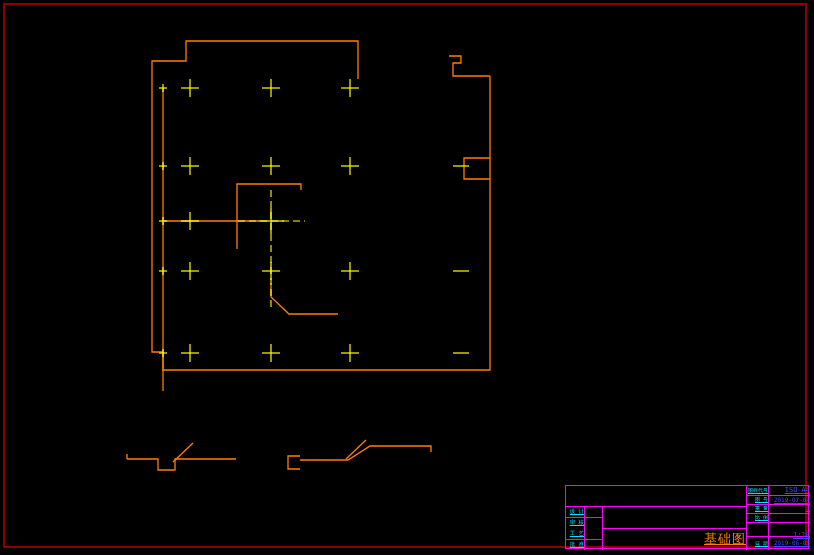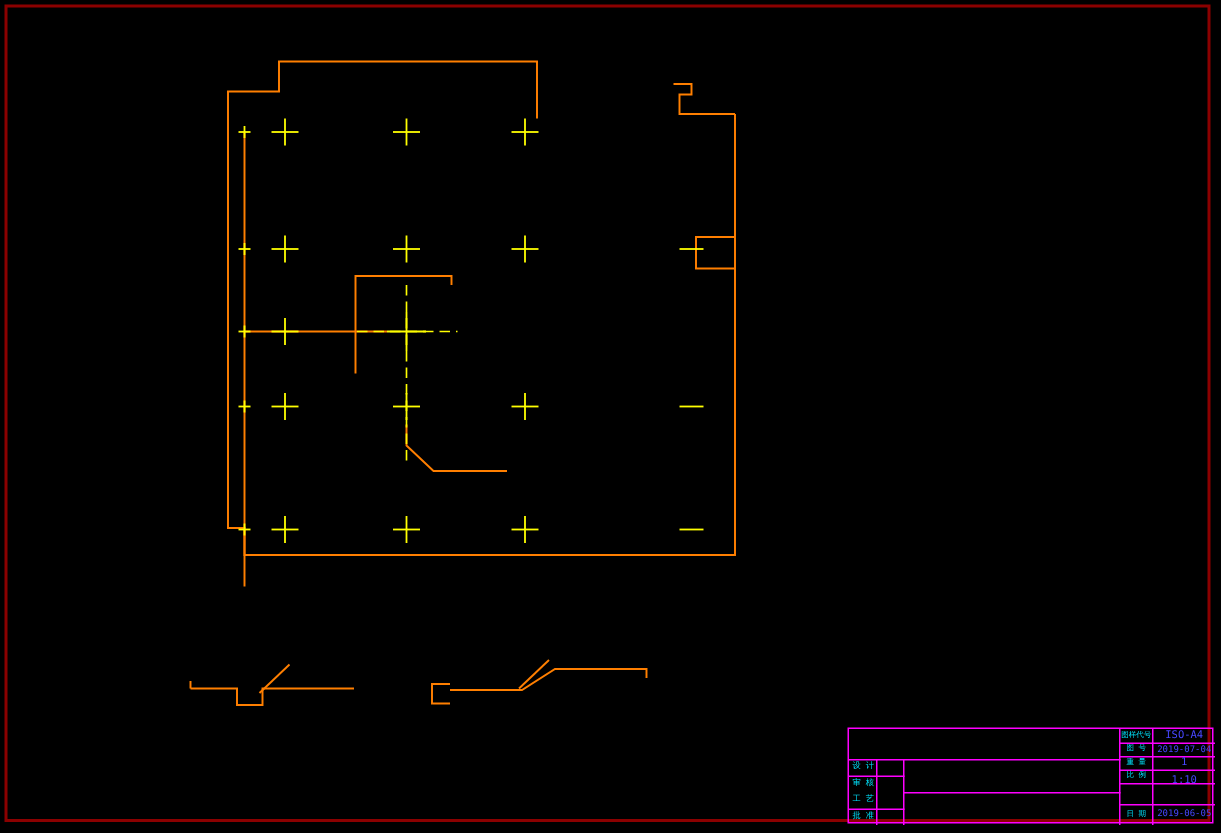--- a/index.html
+++ b/index.html
@@ -9,21 +9,21 @@
          border:2px solid #8b0000;box-sizing:border-box;}
   svg{position:absolute;left:0;top:0;}
   .oline{stroke:#ff7f00;stroke-width:1.3;fill:none;}
   .yline{stroke:#ffff00;stroke-width:1.2;fill:none;}
   .ydash{stroke:#ffff00;stroke-width:1.1;fill:none;stroke-dasharray:7 4;}
 
   
   .tblock{position:absolute;left:565px;top:485px;width:244px;height:64px;
           border:1px solid #ff00ff;box-sizing:border-box;}
   .mline{position:absolute;background:#ff00ff;}
-  .cell{position:absolute;overflow:hidden;white-space:nowrap;text-align:center;}
+  .cell{position:absolute;overflow:hidden;white-space:nowrap;text-align:right;text-decoration:underline;}
   .big{color:#ff7f00;font-size:13px;letter-spacing:1px;}
   .lab{color:#00e5ff;font-size:5px;}
   .val{color:#4747ff;font-size:7px;}
   .val2{color:#4747ff;font-size:6px;}
   .sign{color:#00e5ff;font-size:5.5px;}
 </style>
 </head>
 <body>
 
 <div class="frame"></div>
@@ -107,32 +107,33 @@
   <div class="mline" style="left:18px;top:20px;width:1px;height:44px"></div>
   <div class="mline" style="left:36px;top:20px;width:1px;height:44px"></div>
   <div class="mline" style="left:0;top:31px;width:37px;height:1px"></div>
   <div class="mline" style="left:0;top:53px;width:37px;height:1px"></div>
   <div class="mline" style="left:180px;top:9px;width:64px;height:1px"></div>
   <div class="mline" style="left:180px;top:18px;width:64px;height:1px"></div>
   <div class="mline" style="left:180px;top:27px;width:64px;height:1px"></div>
   <div class="mline" style="left:180px;top:36px;width:64px;height:1px"></div>
   <div class="mline" style="left:180px;top:50px;width:64px;height:1px"></div>
 
+  <div class="cell big" style="left:37px;top:43px;width:143px;height:20px;line-height:20px">基础图</div>
 
   <div class="cell lab" style="left:181px;top:0;width:21px;height:9px;line-height:9px">图样代号</div>
   <div class="cell val" style="left:203px;top:0;width:41px;height:9px;line-height:9px">ISO-A4</div>
 
   <div class="cell lab" style="left:181px;top:9px;width:21px;height:9px;line-height:9px">图  号</div>
   <div class="cell val2" style="left:203px;top:9px;width:41px;height:9px;line-height:9px">2019-07-04</div>
 
   <div class="cell lab" style="left:181px;top:18px;width:21px;height:9px;line-height:9px">重  量</div>
   <div class="cell val" style="left:203px;top:18px;width:41px;height:9px;line-height:9px">1</div>
 
   <div class="cell lab" style="left:181px;top:27px;width:21px;height:9px;line-height:9px">比  例</div>
-  <div class="cell val" style="left:203px;top:30px;width:41px;height:9px;line-height:9px">1:10</div>
+  <div class="cell val" style="left:203px;top:45px;width:41px;height:9px;line-height:9px">1:10</div>
 
   <div class="cell lab" style="left:181px;top:50px;width:21px;height:14px;line-height:14px">日 期</div>
   <div class="cell val2" style="left:203px;top:50px;width:41px;height:14px;line-height:14px">2019-06-05</div>
 
   <div class="cell sign" style="left:1px;top:20px;width:17px;height:11px;line-height:11px">设 计</div>
   <div class="cell sign" style="left:1px;top:31px;width:17px;height:11px;line-height:11px">审 核</div>
   <div class="cell sign" style="left:1px;top:42px;width:17px;height:11px;line-height:11px">工 艺</div>
   <div class="cell sign" style="left:1px;top:53px;width:17px;height:11px;line-height:11px">批 准</div>
 </div>
 

